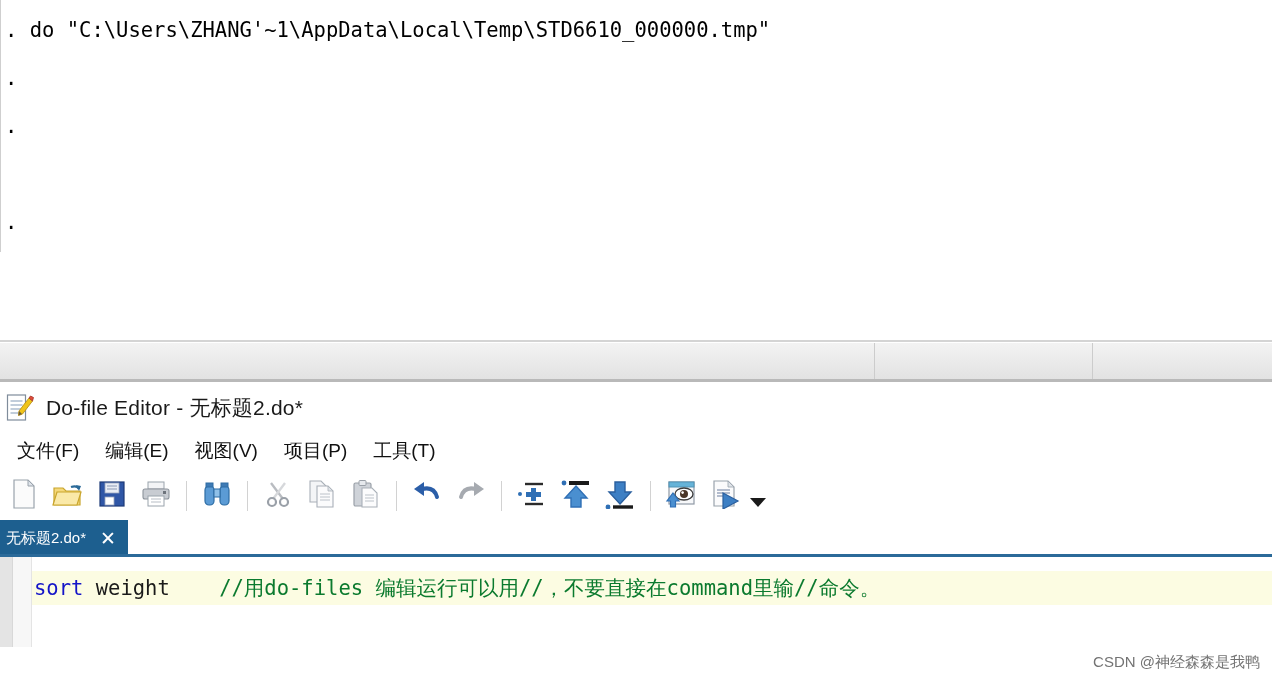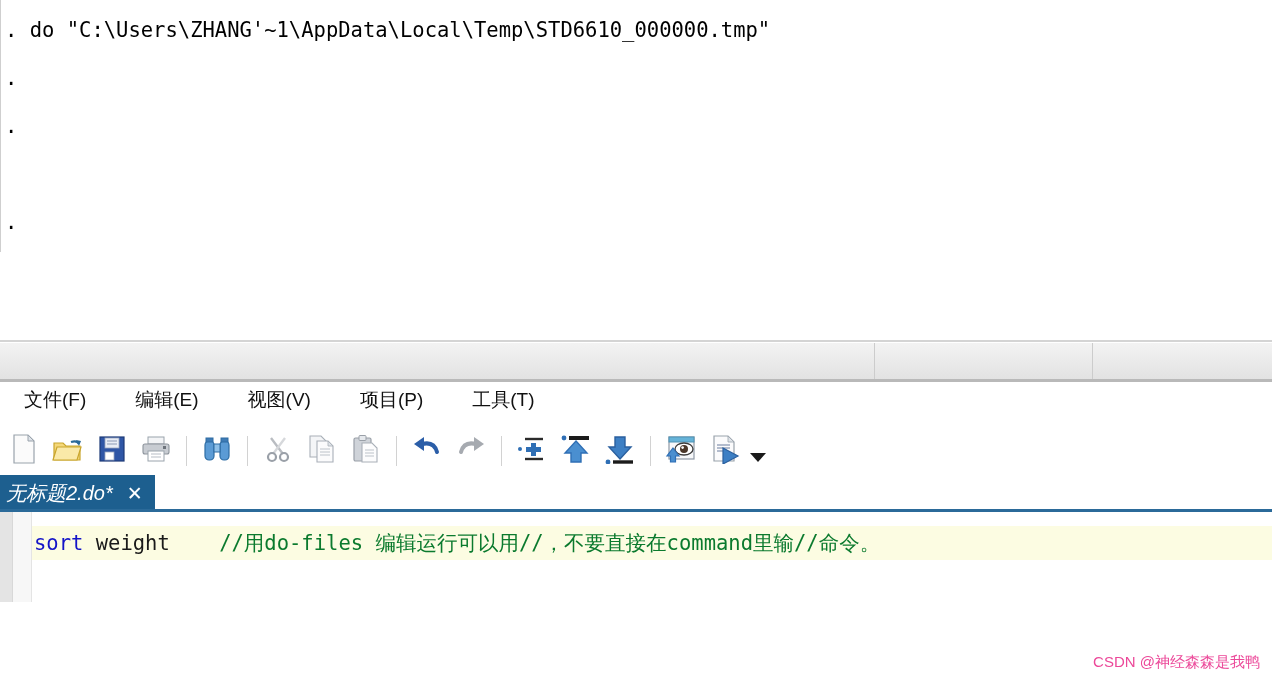--- a/index.html
+++ b/index.html
@@ -99,23 +99,23 @@
     font-size: 21px;
     color: #1a1a1a;
     letter-spacing: 0.2px;
     white-space: nowrap;
   }
 
   
   #editor-menubar {
     height: 42px;
     display: flex;
-    padding-left: 11px;
-    background: #ffffff;
-    gap: 23px;
+    align-items: center;
+    padding-left: 4px;
+    background: #ffffff;
   }
   .menu-item {
     font-size: 19px;
     color: #111111;
     padding: 2px 13px;
     white-space: nowrap;
     cursor: default;
   }
 
   
@@ -159,21 +159,21 @@
     position: absolute;
     left: 0; top: 0;
     height: 37px;
     background: #1d5f8f;
     color: #ffffff;
     display: flex;
     align-items: center;
     padding: 0 12px 0 6px;
     box-sizing: border-box;
   }
-  #tab-label { font-size: 20px; white-space: nowrap; font-style: italic; }
+  #tab-label { font-size: 15px; white-space: nowrap; }
   #tab-close {
     margin-left: 14px;
     font-size: 19px;
     font-weight: bold;
     line-height: 1;
     color: #ffffff;
   }
   #tabstrip-underline {
     position: absolute;
     left: 0; bottom: 0;
@@ -224,40 +224,55 @@
     color: #0b7a2e;
     font-family: "DejaVu Serif", "Liberation Serif", serif;
   }
 
   
   #watermark {
     position: absolute;
     right: 12px;
     bottom: 6px;
     font-size: 15px;
-    color: #ec4899;
+    color: #737373;
     white-space: nowrap;
     font-family: "Liberation Sans", sans-serif;
   }
 </style>
 </head>
 <body>
 
 <div id="results-pane">
   <div id="results-lines"><div class="res-line">. do "C:\Users\ZHANG'~1\AppData\Local\Temp\STD6610_000000.tmp"</div><div class="res-line">.</div><div class="res-line">.</div><div class="res-line"></div><div class="res-line">.</div></div>
 </div>
 
 <div id="status-bar">
   <div class="status-cell main"></div>
   <div class="status-cell mid"></div>
   <div class="status-cell last"></div>
 </div>
 
 <div id="editor-window">
 
+  <div id="editor-titlebar">
+    <span id="doc-icon">
+      <svg width="28" height="30" viewBox="0 0 28 30" xmlns="http://www.w3.org/2000/svg">
+        <rect x="1.5" y="2" width="18" height="25" fill="#ffffff" stroke="#7f8c9b" stroke-width="1.2"></rect>
+        <line x1="4.5" y1="8" x2="16.5" y2="8" stroke="#8ea4bd" stroke-width="1.1"></line>
+        <line x1="4.5" y1="12" x2="16.5" y2="12" stroke="#8ea4bd" stroke-width="1.1"></line>
+        <line x1="4.5" y1="16" x2="16.5" y2="16" stroke="#8ea4bd" stroke-width="1.1"></line>
+        <line x1="4.5" y1="20" x2="13.5" y2="20" stroke="#8ea4bd" stroke-width="1.1"></line>
+        <polygon points="13,18 23,5 26.5,8 16.5,21 12.5,22.5" fill="#f0c419" stroke="#b8911a" stroke-width="0.9"></polygon>
+        <polygon points="23,5 26.5,8 27.5,4.5 24.5,3" fill="#e04b3a" stroke="#a53227" stroke-width="0.8"></polygon>
+        <polygon points="12.5,22.5 13,18 16,21" fill="#6b5b3a"></polygon>
+      </svg>
+    </span>
+    <span id="editor-title">Do-file Editor - 无标题2.do*</span>
+  </div>
 
   <div id="editor-menubar">
     <div class="menu-item">文件(F)</div>
     <div class="menu-item">编辑(E)</div>
     <div class="menu-item">视图(V)</div>
     <div class="menu-item">项目(P)</div>
     <div class="menu-item">工具(T)</div>
   </div>
 
   <div id="editor-toolbar">

